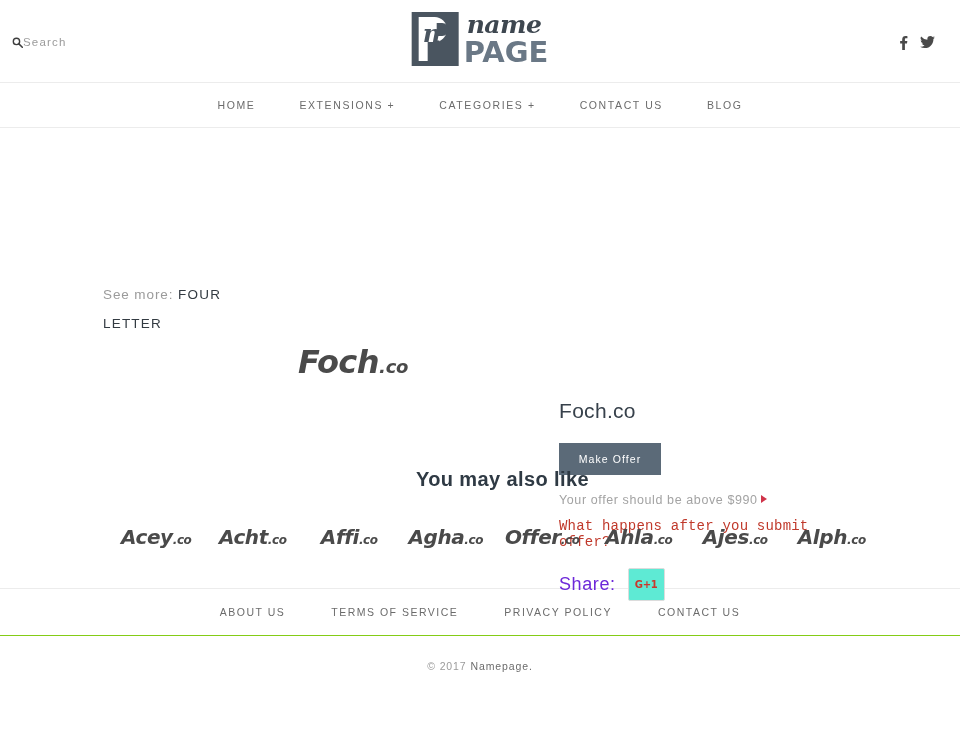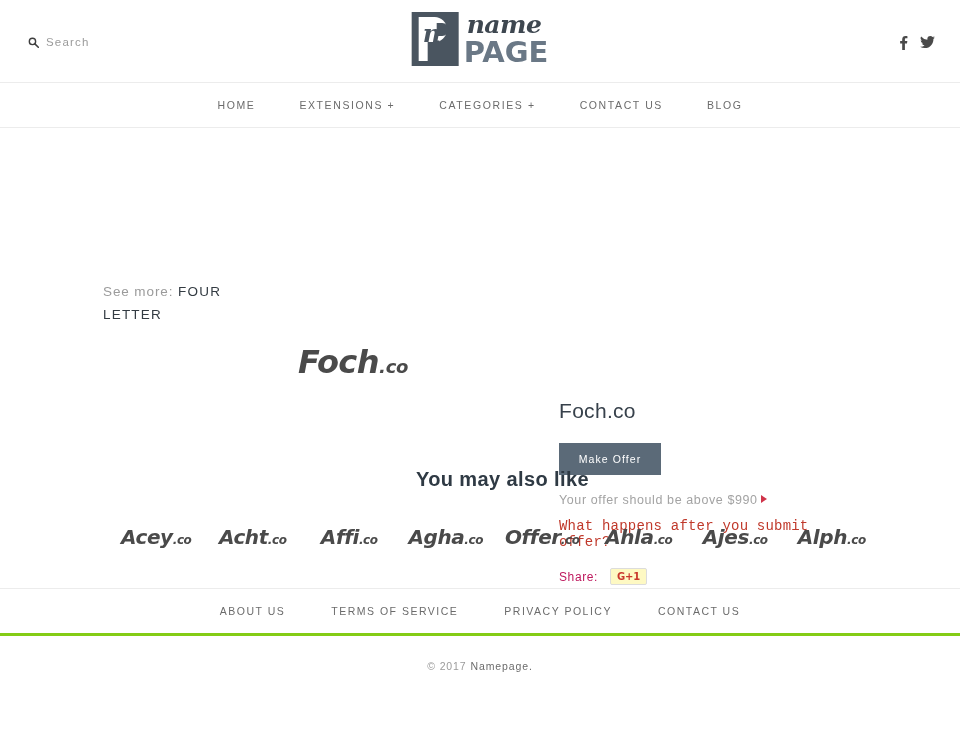--- a/index.html
+++ b/index.html
@@ -12,22 +12,22 @@
   }
 
   
   .topbar {
     position: relative;
     height: 83px;
     border-bottom: 1px solid #ececec;
   }
   .search-box {
     position: absolute;
-    left: 28px; top: 36px;
-    display: flex; align-items: center; gap: 7px;
+    left: 12px; top: 36px;
+    display: flex; align-items: center; gap: 0;
     cursor: text;
   }
   .search-icon svg { display: block; }
   .search-label {
     font-size: 11.5px;
     letter-spacing: 1.2px;
     color: #9b9b9b;
     font-family: "Liberation Sans", sans-serif;
   }
 
@@ -135,21 +135,21 @@
   
   .main {
     position: relative;
     height: 460px;
   }
   .see-more {
     position: absolute;
     left: 103px; top: 152px;
     width: 170px;
     font-size: 13.5px;
-    line-height: 23px;
+    line-height: 29px;
     letter-spacing: 0.9px;
     color: #9b9b9b;
   }
   .see-more .cat-link {
     color: #333b42;
     text-decoration: none;
     letter-spacing: 1.2px;
     cursor: pointer;
   }
 
@@ -222,30 +222,30 @@
     letter-spacing: 0.2px;
     color: #c0392b;
     text-decoration: none;
     cursor: pointer;
   }
   .share-row {
     margin-top: 18px;
     display: flex; align-items: center; gap: 12px;
   }
   .share-label {
-    font-size: 12px;
+    font-size: 18px;
     letter-spacing: 0.6px;
-    color: #be185d;
+    color: #6d28d9;
   }
   .gplus-btn {
     display: inline-flex; align-items: center; justify-content: center;
-    height: 17px; padding: 0 6px;
+    height: 33px; padding: 0 6px;
     border: 1px solid #dcdcdc;
     border-radius: 2px;
-    background: #fef9c3;
+    background: #5eead4;
     font-family: "DejaVu Sans", sans-serif;
     font-weight: bold;
     font-size: 10px;
     color: #c9372c;
     cursor: pointer;
     letter-spacing: -0.2px;
   }
 
   
   .also-like {
@@ -284,21 +284,21 @@
     cursor: pointer;
     white-space: nowrap;
   }
   .also-item .tld {
     font-size: 12px;
   }
 
   
   .footer-links {
     border-top: 1px solid #ececec;
-    border-bottom: 3px solid #84cc16;
+    border-bottom: 1px solid #84cc16;
     height: 48px;
     display: flex; align-items: center; justify-content: center;
   }
   .footer-link {
     font-size: 10.5px;
     letter-spacing: 1.5px;
     color: #6b6b6b;
     text-decoration: none;
     padding: 0 23px;
     white-space: nowrap;

